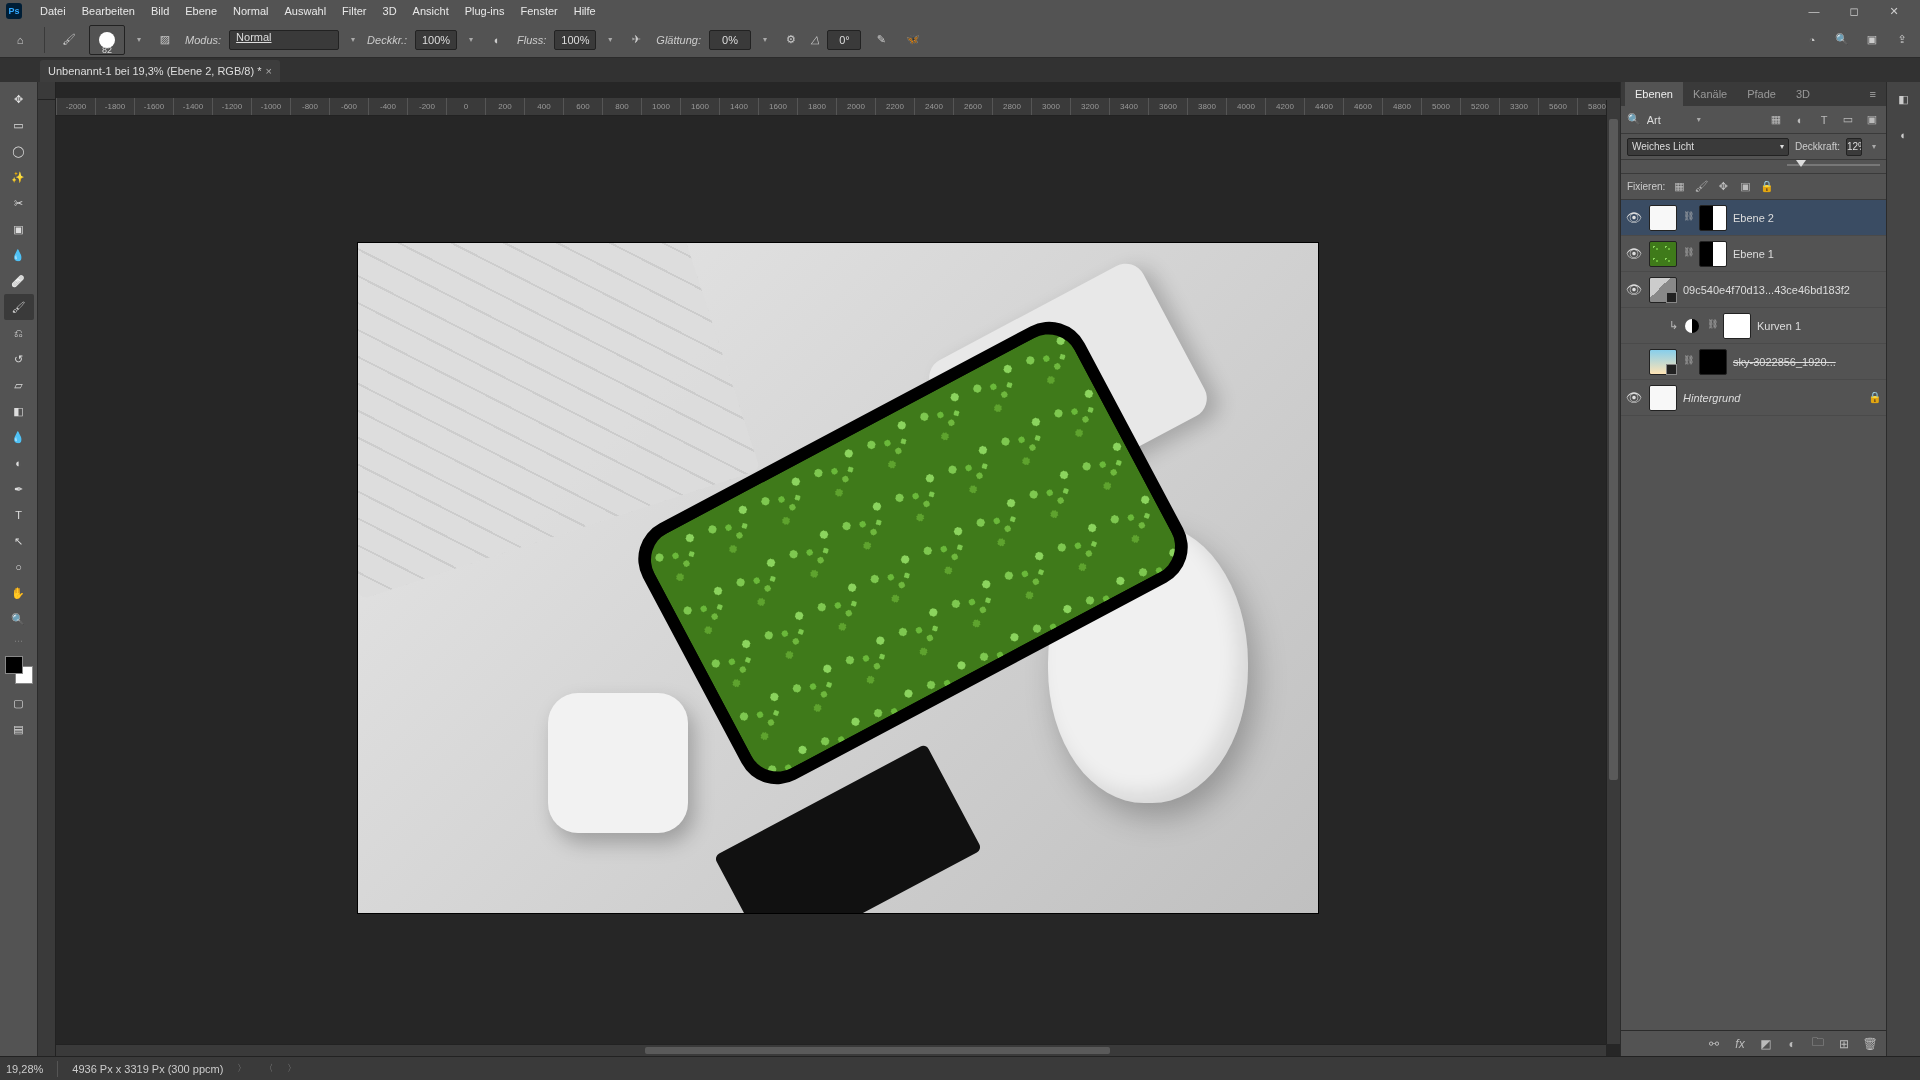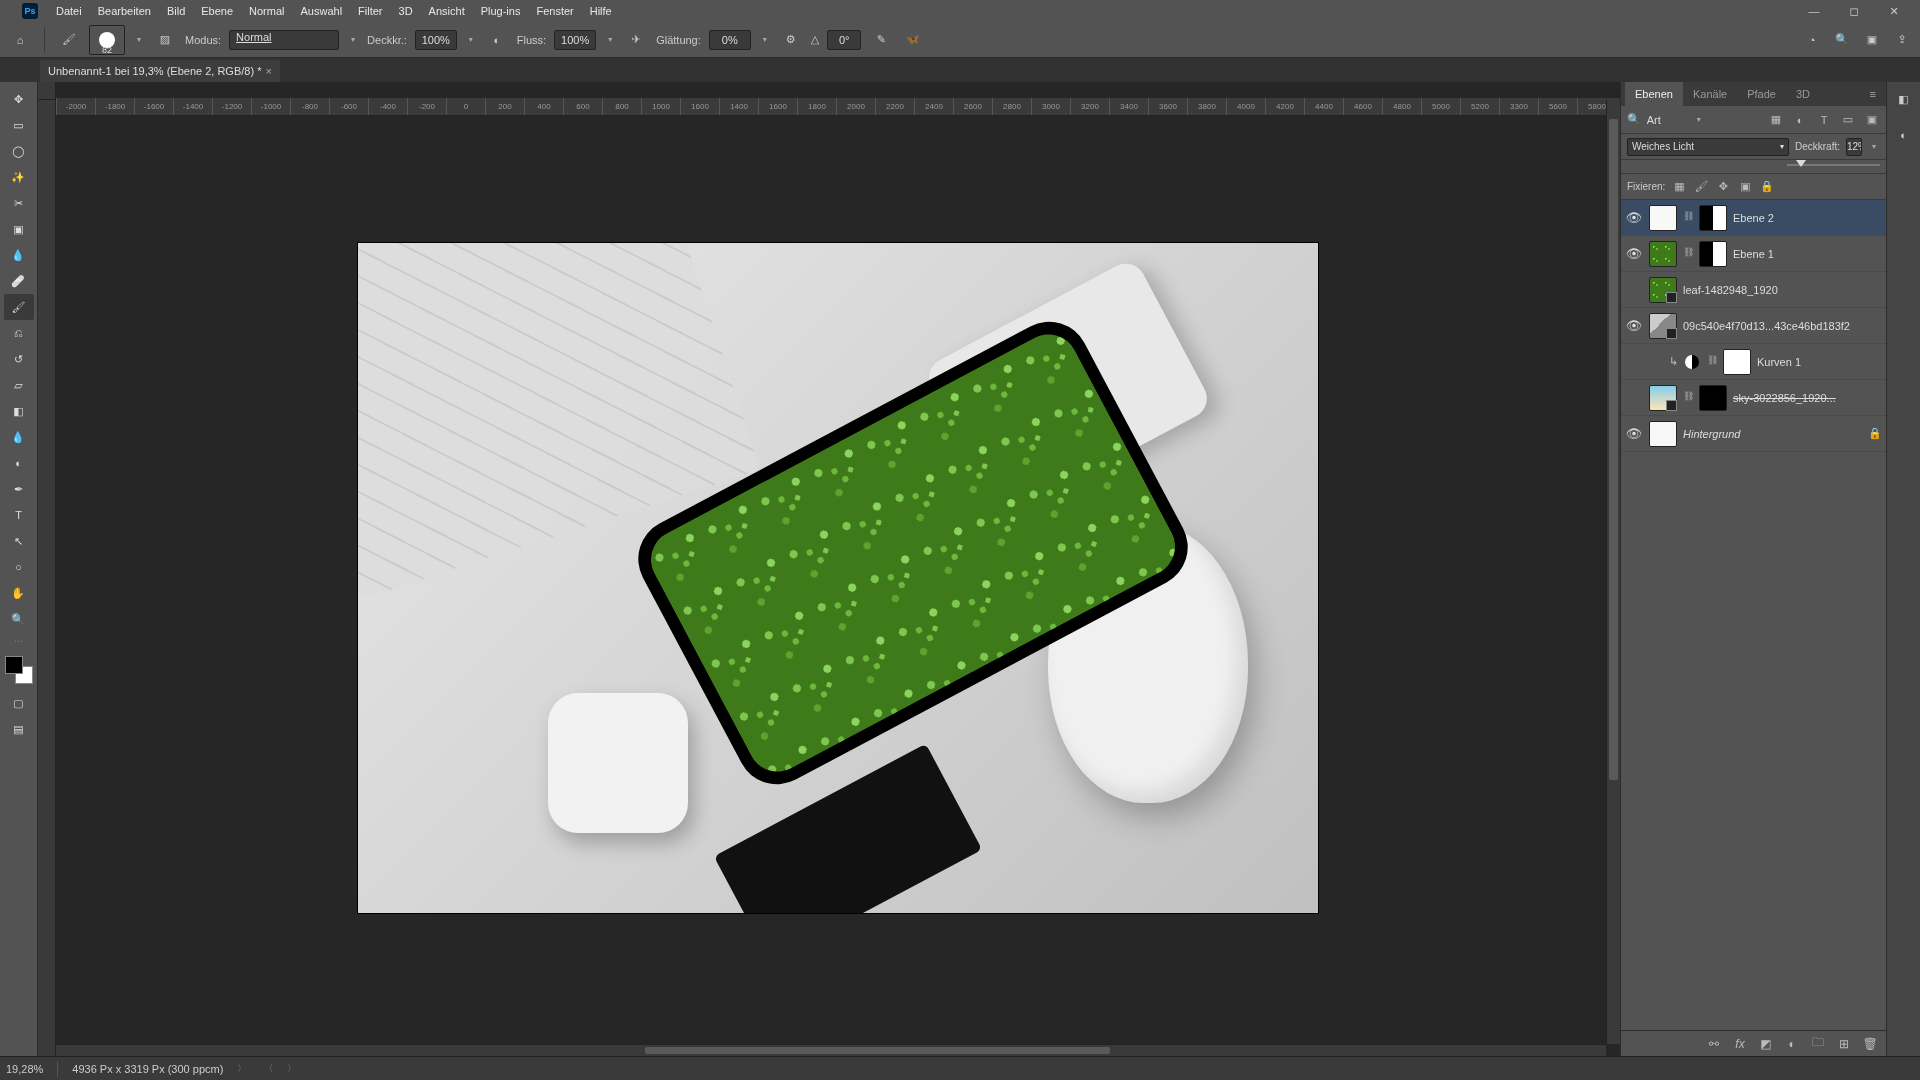--- a/index.html
+++ b/index.html
@@ -1,29 +1,29 @@
 <!DOCTYPE html>
 <html><head>
 <meta charset="utf-8">
 <style>
 * { margin: 0; padding: 0; box-sizing: border-box; font-family: "Segoe UI", Tahoma, sans-serif; user-select: none; }
 body { background: #323232; width: 1920px; height: 1080px; overflow: hidden; color: #d0d0d0; font-size: 11px; position: relative; }
 
 
 .menu-bar { height: 22px; background: #535353; display: flex; align-items: center; padding: 0 6px; gap: 0; }
-.ps-logo { width: 16px; height: 16px; background: #001e36; border-radius: 3px; display: flex; align-items: center; justify-content: center; color: #31a8ff; font-weight: bold; font-size: 9px; margin-right: 10px; margin-left: 16px; }
+.ps-logo { width: 16px; height: 16px; background: #001e36; border-radius: 3px; display: flex; align-items: center; justify-content: center; color: #31a8ff; font-weight: bold; font-size: 9px; margin-right: 10px; }
 .menu-bar .item { padding: 0 8px; line-height: 22px; color: #e8e8e8; cursor: default; }
 .window-controls { margin-left: auto; display: flex; gap: 0; }
 .window-controls div { width: 40px; height: 22px; display: flex; align-items: center; justify-content: center; color: #ccc; font-size: 11px; }
 
 
 .options-bar { height: 36px; background: #535353; border-bottom: 1px solid #2b2b2b; display: flex; align-items: center; padding: 0 8px; gap: 8px; }
 .opt-icon { width: 24px; height: 24px; display: flex; align-items: center; justify-content: center; color: #ccc; }
 .opt-sep { width: 1px; height: 26px; background: #3a3a3a; margin: 0 4px; }
-.opt-label { color: #ccc; font-size: 11px; }
+.opt-label { color: #ccc; font-size: 11px; font-style: italic; }
 .opt-select { background: #3a3a3a; border: 1px solid #222; color: #ddd; height: 20px; padding: 0 18px 0 6px; font-size: 11px; border-radius: 2px; position: relative; text-decoration: underline; }
 .opt-input { background: #3a3a3a; border: 1px solid #222; color: #ddd; height: 20px; width: 42px; padding: 0 4px; font-size: 11px; text-align: center; border-radius: 2px; }
 .opt-dd { width: 12px; height: 20px; display: flex; align-items: center; justify-content: center; color: #aaa; font-size: 8px; }
 .brush-preview { width: 36px; height: 30px; border: 1px solid #222; border-radius: 2px; display: flex; flex-direction: column; align-items: center; justify-content: center; position: relative; }
 .brush-preview .dot { width: 16px; height: 16px; background: #fff; border-radius: 50%; }
 .brush-preview .num { font-size: 9px; color: #ddd; position: absolute; bottom: -1px; }
 .options-right { margin-left: auto; display: flex; gap: 10px; align-items: center; }
 .options-right div { width: 20px; height: 20px; display: flex; align-items: center; justify-content: center; color: #ccc; }
 
 
@@ -351,25 +351,20 @@
             <div class="name">Ebene 2</div>
           </div>
           <div class="layer-row">
             <div class="eye">👁</div>
             <div class="thumb green"></div>
             <div class="link">⛓</div>
             <div class="mask black-white"></div>
             <div class="name">Ebene 1</div>
           </div>
           <div class="layer-row">
-            <div class="eye hidden">👁</div>
-            <div class="thumb green smart"></div>
-            <div class="name">leaf-1482948_1920</div>
-          </div>
-          <div class="layer-row">
             <div class="eye">👁</div>
             <div class="thumb photo smart"></div>
             <div class="name">09c540e4f70d13...43ce46bd183f2</div>
           </div>
           <div class="layer-row" style="padding-left: 24px;">
             <div class="eye hidden">👁</div>
             <div style="width: 10px; color: rgb(187, 187, 187);">↳</div>
             <div class="adj"></div>
             <div class="link">⛓</div>
             <div class="mask white"></div>

